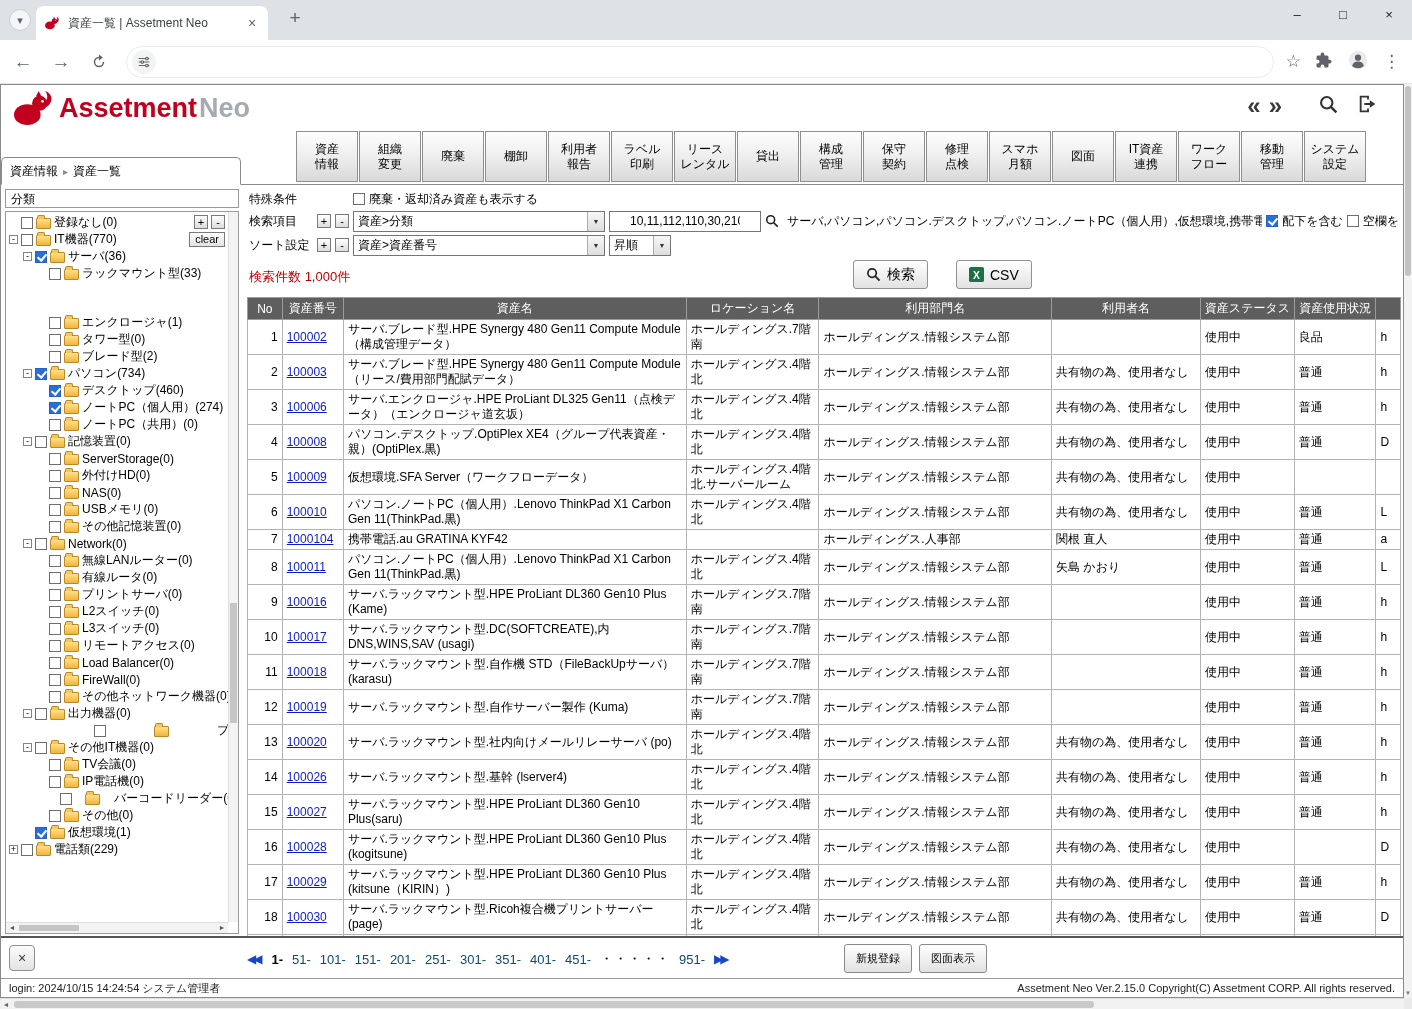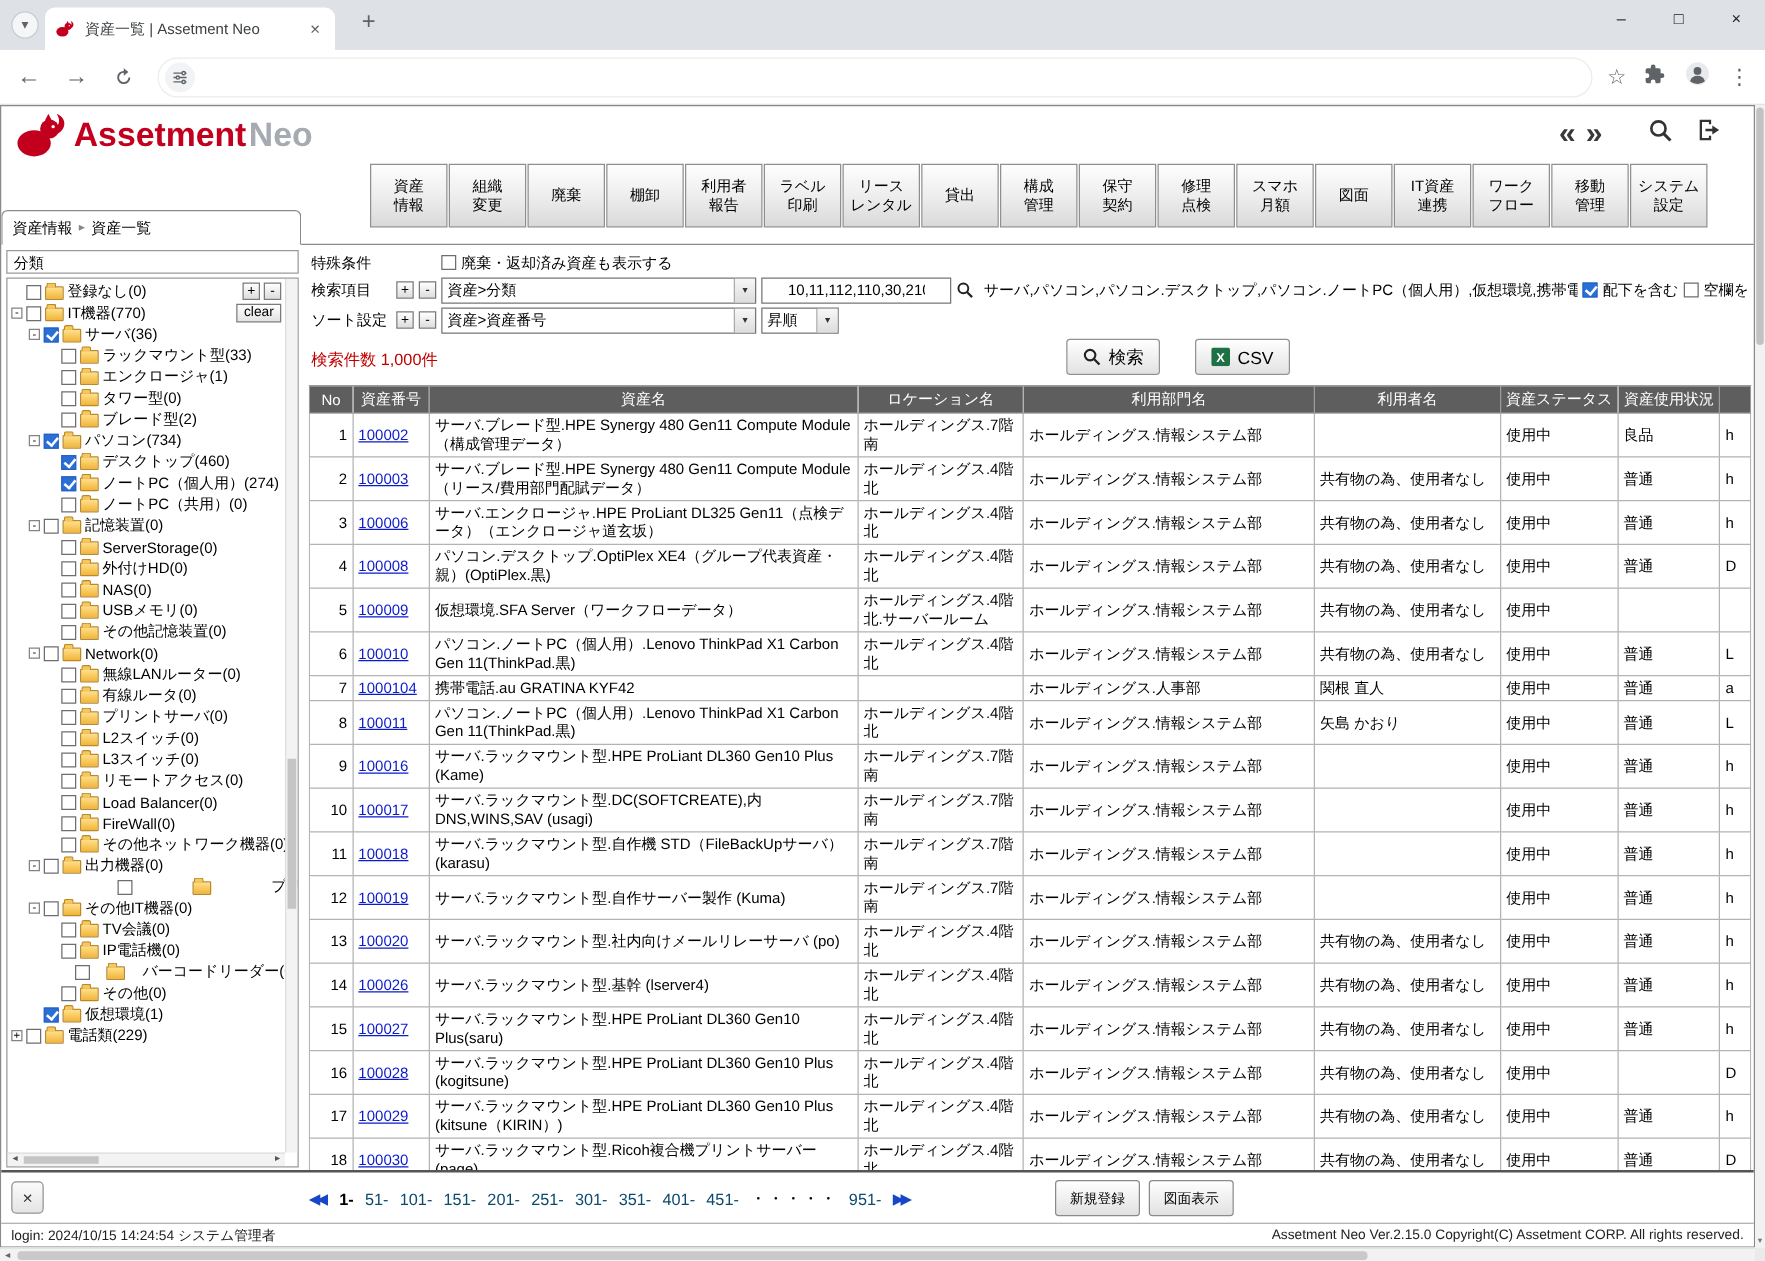--- a/index.html
+++ b/index.html
@@ -38,21 +38,21 @@
 
 .app{position:absolute;top:84px;left:0;width:1404px;bottom:11px;background:#fff;border:1px solid #8a8a8a;
   display:flex;flex-direction:column}
 
 .app-top{height:46px;position:relative}
 .logo{position:absolute;left:10px;top:4px;display:flex;align-items:center;gap:4px;cursor:pointer}
 .logo-main{font-size:27px;font-weight:bold;color:#c2001e;letter-spacing:0}
 .logo-neo{font-size:27px;font-weight:bold;color:#a6abb1;margin-left:2px}
 .top-icons{position:absolute;right:24px;top:8px;display:flex;align-items:center;gap:18px}
 .chev{font-size:24px;font-weight:bold;color:#3a3a3a;line-height:24px;cursor:pointer}
-.app-nav{height:65px;position:relative;border-bottom:1px solid #8a8a8a}
+.app-nav{height:54px;position:relative;border-bottom:1px solid #8a8a8a}
 .navbtns{position:absolute;left:295px;top:0;display:flex;gap:1px}
 .navbtn{width:62px;height:51px;border:1px solid #8f8f8f;background:linear-gradient(#fefefe,#ececec 55%,#d9d9d9);
   display:flex;flex-direction:column;align-items:center;justify-content:center;font-size:12px;line-height:15px;
   cursor:pointer;color:#000}
 .crumbtab{position:absolute;left:0;bottom:-1px;width:240px;height:28px;background:#fff;border:1px solid #8a8a8a;
   border-bottom:1px solid #fff;border-radius:5px 5px 0 0;display:flex;align-items:center;gap:5px;padding:0 8px;font-size:12px}
 .crumb-sep{color:#888;font-size:10px}
 
 
 .app-body{flex:1;display:flex;min-height:0}
@@ -320,21 +320,21 @@
               <span class="cb checked"></span>
               <span class="folder"></span>
               <span class="tree-label">サーバ(36)</span>
             </div>
             <div class="tree-row" style="padding-left: 31px;">
               <span class="exp hidden"></span>
               <span class="cb"></span>
               <span class="folder"></span>
               <span class="tree-label">ラックマウント型(33)</span>
             </div>
-            <div class="tree-row" style="padding-left: 31px;">
+            <div class="tree-row" style="padding-left: 31px; margin-top: 32px;">
               <span class="exp hidden"></span>
               <span class="cb"></span>
               <span class="folder"></span>
               <span class="tree-label">エンクロージャ(1)</span>
             </div>
             <div class="tree-row" style="padding-left: 31px;">
               <span class="exp hidden"></span>
               <span class="cb"></span>
               <span class="folder"></span>
               <span class="tree-label">タワー型(0)</span>

